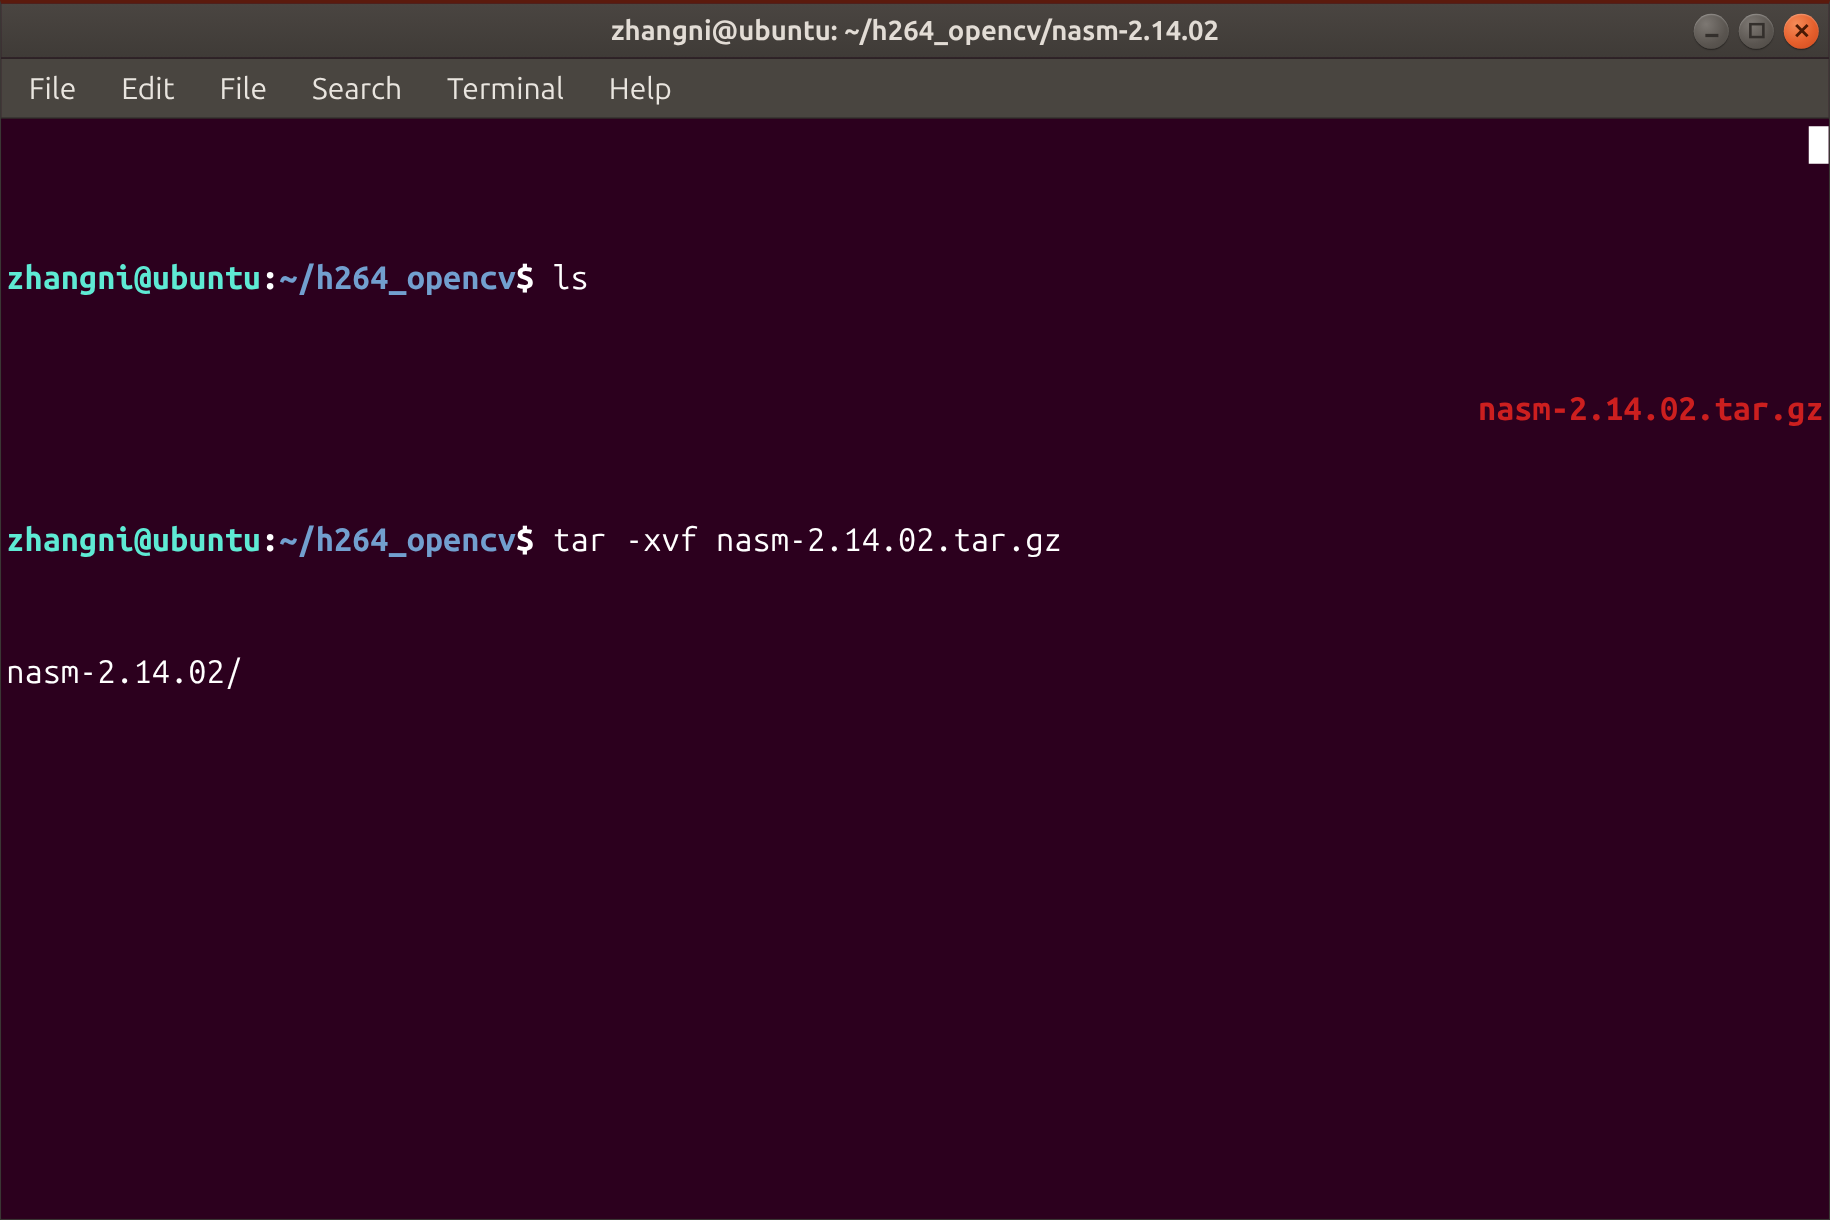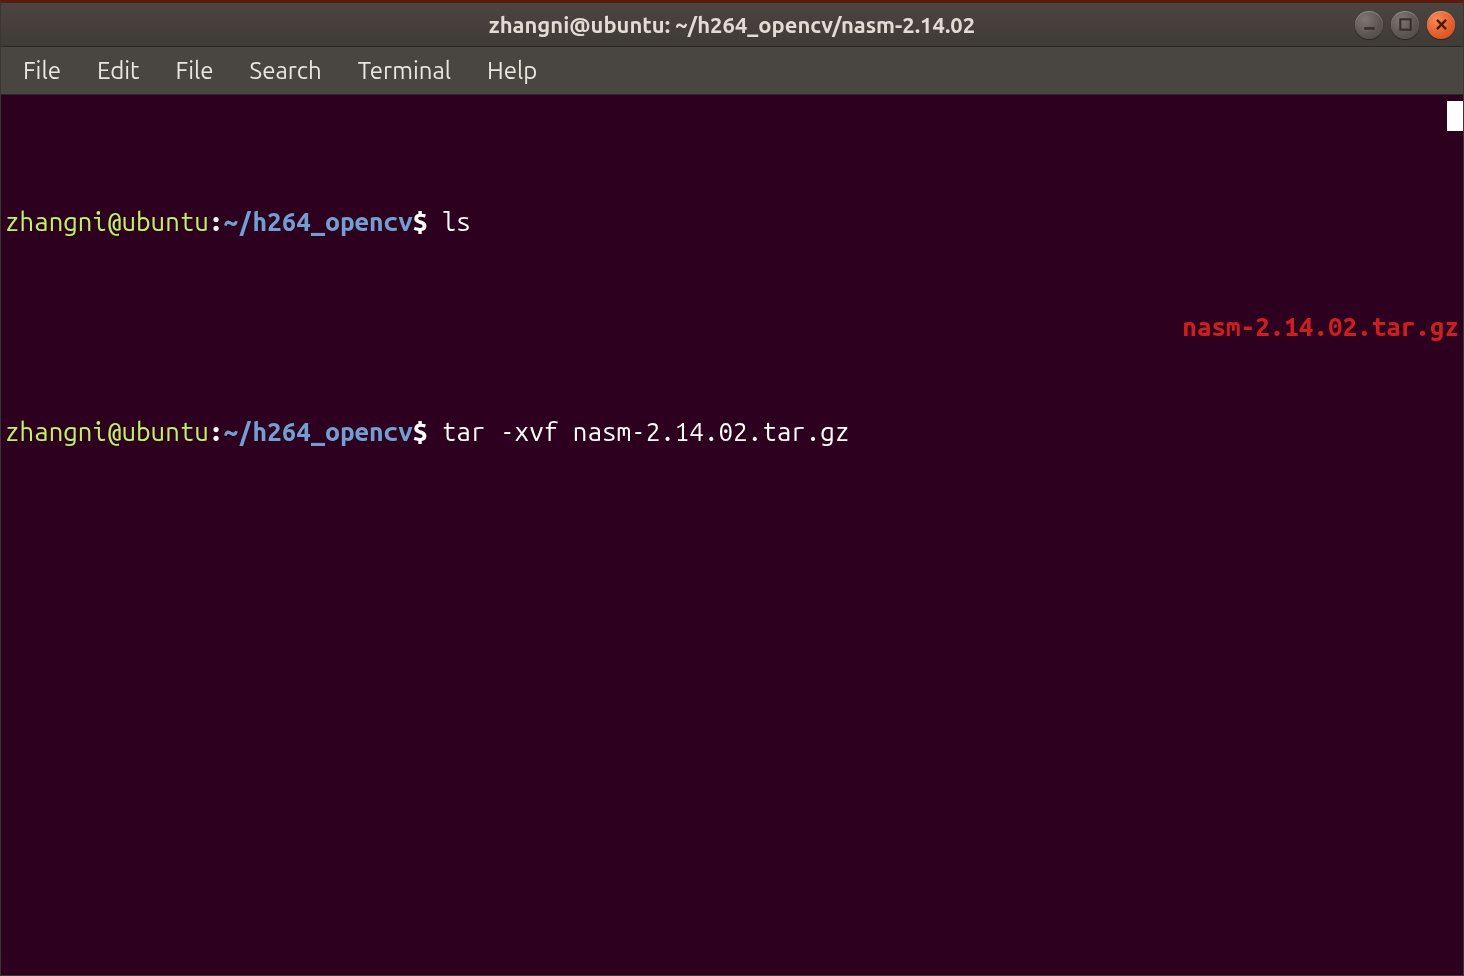--- a/index.html
+++ b/index.html
@@ -85,21 +85,21 @@
     background: #2c001e;
     color: #ffffff;
     font-size: 26px;
     line-height: 35px;
     padding: 4px 4px 0 4px;
     white-space: pre;
     overflow: hidden;
     position: relative;
   }
   .line { display: block; }
-  .user-host { color: #bef264; font-weight: 400; }
+  .user-host { color: #5eead4; font-weight: 700; }
   .colon { color: #ffffff; font-weight: 700; }
   .cwd { color: #729fcf; font-weight: 700; }
   .prompt { color: #ffffff; font-weight: 700; }
   .cmd { color: #ffffff; }
   .archive { color: #cc1f1f; font-weight: 700; text-align: right; }
   .cursor-block {
     position: absolute;
     right: 0;
     top: 6px;
     width: 16px;
@@ -141,20 +141,21 @@
     <div class="menu-item">Search</div>
     <div class="menu-item">Terminal</div>
     <div class="menu-item">Help</div>
   </div>
 
   <div class="terminal-body">
     <span class="cursor-block"></span>
     <span class="line"><span class="user-host">zhangni@ubuntu</span><span class="colon">:</span><span class="cwd">~/h264_opencv</span><span class="prompt">$</span><span class="cmd"> </span><span class="cmd">ls</span></span>
     <span class="line archive">nasm-2.14.02.tar.gz</span>
     <span class="line"><span class="user-host">zhangni@ubuntu</span><span class="colon">:</span><span class="cwd">~/h264_opencv</span><span class="prompt">$</span><span class="cmd"> </span><span class="cmd">tar -xvf nasm-2.14.02.tar.gz</span></span>
+    <span class="line">nasm-2.14.02/</span>
     
     
     
     
     
     
     
     
     
     

